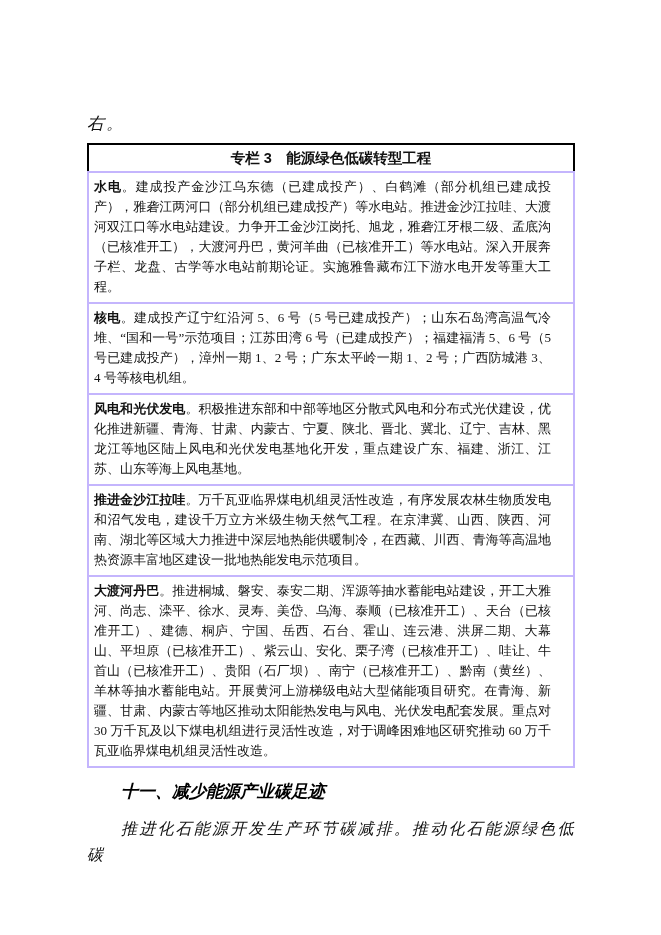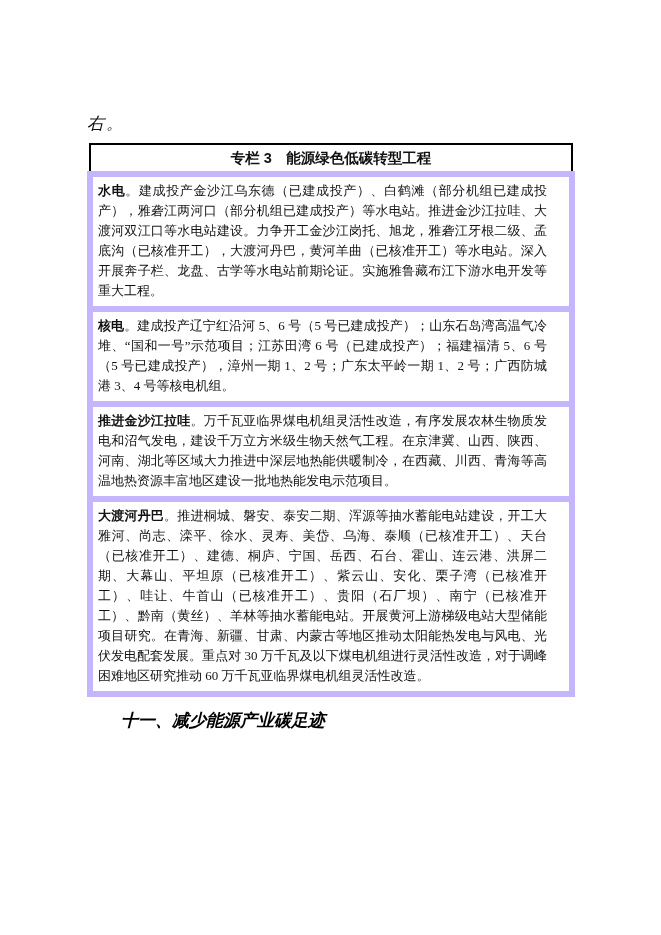--- a/index.html
+++ b/index.html
@@ -37,21 +37,21 @@
   table.box th {
     border: 1px solid #000;
     font-family: "Liberation Sans", "DejaVu Sans", sans-serif;
     font-weight: bold;
     font-size: 14.5px;
     padding: 4px 12px;
     text-align: center;
     line-height: 18px;
   }
   table.box td {
-    border: 6px solid #c4b5fd;
+    border: 2px solid #c4b5fd;
     font-size: 13px;
     line-height: 20px;
     padding: 4px 22px 5px 5px;
     text-align: justify;
     text-justify: inter-ideograph;
     word-break: break-all;
   }
   table.box td b {
     font-family: "Liberation Sans", "DejaVu Sans", sans-serif;
     font-weight: bold;
@@ -100,26 +100,30 @@
         </tr>
       </thead>
       <tbody>
         <tr>
           <td><b>水电</b><span>。建成投产金沙江乌东德（已建成投产）、白鹤滩（部分机组已建成投产），雅砻江两河口（部分机组已建成投产）等水电站。推进金沙江拉哇、大渡河双江口等水电站建设。力争开工金沙江岗托、旭龙，雅砻江牙根二级、孟底沟（已核准开工），大渡河丹巴，黄河羊曲（已核准开工）等水电站。深入开展奔子栏、龙盘、古学等水电站前期论证。实施雅鲁藏布江下游水电开发等重大工程。</span></td>
         </tr>
         <tr>
           <td><b>核电</b><span>。建成投产辽宁红沿河 5、6 号（5 号已建成投产）；山东石岛湾高温气冷堆、“国和一号”示范项目；江苏田湾 6 号（已建成投产）；福建福清 5、6 号（5 号已建成投产），漳州一期 1、2 号；广东太平岭一期 1、2 号；广西防城港 3、4 号等核电机组。</span></td>
         </tr>
         <tr>
+          <td><b>风电和光伏发电</b><span>。积极推进东部和中部等地区分散式风电和分布式光伏建设，优化推进新疆、青海、甘肃、内蒙古、宁夏、陕北、晋北、冀北、辽宁、吉林、黑龙江等地区陆上风电和光伏发电基地化开发，重点建设广东、福建、浙江、江苏、山东等海上风电基地。</span></td>
+        </tr>
+        <tr>
           <td><b>推进金沙江拉哇</b><span>。万千瓦亚临界煤电机组灵活性改造，有序发展农林生物质发电和沼气发电，建设千万立方米级生物天然气工程。在京津冀、山西、陕西、河南、湖北等区域大力推进中深层地热能供暖制冷，在西藏、川西、青海等高温地热资源丰富地区建设一批地热能发电示范项目。</span></td>
         </tr>
         <tr>
           <td><b>大渡河丹巴</b><span>。推进桐城、磐安、泰安二期、浑源等抽水蓄能电站建设，开工大雅河、尚志、滦平、徐水、灵寿、美岱、乌海、泰顺（已核准开工）、天台（已核准开工）、建德、桐庐、宁国、岳西、石台、霍山、连云港、洪屏二期、大幕山、平坦原（已核准开工）、紫云山、安化、栗子湾（已核准开工）、哇让、牛首山（已核准开工）、贵阳（石厂坝）、南宁（已核准开工）、黔南（黄丝）、羊林等抽水蓄能电站。开展黄河上游梯级电站大型储能项目研究。在青海、新疆、甘肃、内蒙古等地区推动太阳能热发电与风电、光伏发电配套发展。重点对 30 万千瓦及以下煤电机组进行灵活性改造，对于调峰困难地区研究推动 60 万千瓦亚临界煤电机组灵活性改造。</span></td>
         </tr>
       </tbody>
     </table>
 
     <h2 class="section-heading">十一、减少能源产业碳足迹</h2>
 
+    <p class="body-para">推进化石能源开发生产环节碳减排。推动化石能源绿色低碳</p>
 
   </div>
 
 </div>
 
 </body></html>

